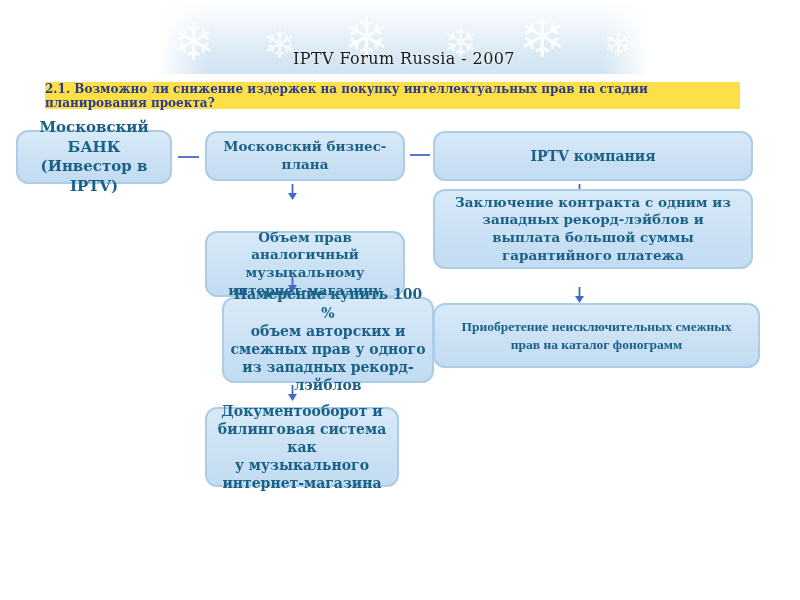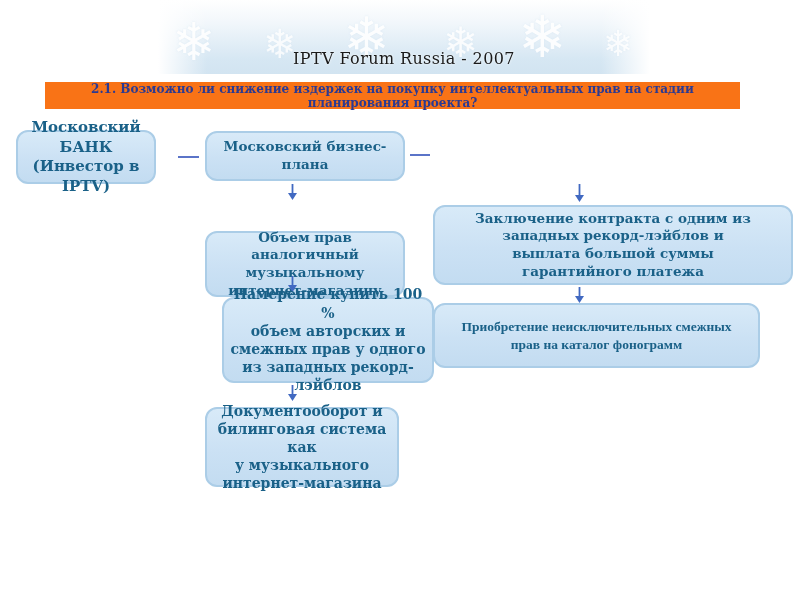--- a/index.html
+++ b/index.html
@@ -30,37 +30,37 @@
     text-shadow:0 0 3px #ffffff;
   }
   .header-subtitle{
     position:absolute;left:0;top:49px;width:100%;text-align:center;
     font-size:16px;font-weight:normal;color:#1a1a1a;letter-spacing:.4px;
     text-shadow:0 0 3px #ffffff;
   }
   
   .question-banner{
     position:absolute;left:45px;top:82px;width:695px;height:27px;
-    background:#f97316;display:flex;align-items:center;justify-content:center;
-    font-size:12px;font-weight:bold;color:#2B3A92;text-align:center;
+    background:#fde047;display:flex;align-items:center;justify-content:center;
+    font-size:12px;font-weight:bold;color:#2B3A92;
   }
   
   .box{
     position:absolute;box-sizing:border-box;
     background:linear-gradient(180deg,#d8eaf8 0%,#cbe1f4 55%,#c3dcf1 100%);
     border:2px solid #abcde7;border-radius:12px;
     display:flex;align-items:center;justify-content:center;
     color:#1A6188;font-weight:bold;text-align:center;
     white-space:pre-line;line-height:1.3;padding:2px 6px;
   }
-  .box-bank          {left:16px; top:130px;width:140px;height:54px;font-size:15px;}
+  .box-bank          {left:16px; top:130px;width:156px;height:54px;font-size:15px;}
   .box-business-plan {left:205px;top:131px;width:200px;height:50px;font-size:13.5px;}
   .box-iptv-company  {left:433px;top:131px;width:320px;height:50px;font-size:14px;}
   .box-rights-volume {left:205px;top:207px;width:200px;height:66px;font-size:13.5px;margin-top:24px;}
-  .box-contract      {left:433px;top:205px;width:360px;height:80px;font-size:13.5px;}
+  .box-contract      {left:433px;top:189px;width:320px;height:80px;font-size:13.5px;}
   .box-intent        {left:198px;top:297px;width:212px;height:86px;font-size:14px;margin-left:24px;}
   .box-acquisition   {left:433px;top:303px;width:327px;height:65px;font-size:13.5px;font-family:Liberation Serif, serif;}
   .box-workflow      {left:205px;top:407px;width:194px;height:80px;font-size:14px;}
   
   .hline{position:absolute;height:2px;background:#5b74c8;}
   .hline-1{left:178px;top:156px;width:21px;}
   .hline-2{left:410px;top:154px;width:20px;}
   .arrow{position:absolute;width:13px;}
   .arrow-1{left:286px;top:184px;}
   .arrow-2{left:573px;top:184px;}
@@ -83,20 +83,21 @@
     <div class="header-subtitle">IPTV Forum Russia - 2007</div>
   </div>
 
   <div class="question-banner">2.1. Возможно ли снижение издержек на покупку интеллектуальных прав на стадии планирования проекта?</div>
 
   <div class="box box-bank">Московский БАНК
 (Инвестор в IPTV)</div>
   <div class="hline hline-1"></div>
   <div class="box box-business-plan">Московский бизнес-плана</div>
   <div class="hline hline-2"></div>
+  <div class="box box-iptv-company">IPTV компания</div>
 
   <svg class="arrow arrow-1" width="13" height="17" viewBox="0 0 13 17">
     <line x1="6.5" y1="0" x2="6.5" y2="10" stroke="#4169C1" stroke-width="1.8"></line>
     <polygon points="2,9 11,9 6.5,16" fill="#4169C1"></polygon>
   </svg>
   <svg class="arrow arrow-2" width="13" height="19" viewBox="0 0 13 19">
     <line x1="6.5" y1="0" x2="6.5" y2="12" stroke="#4169C1" stroke-width="1.8"></line>
     <polygon points="2,11 11,11 6.5,18" fill="#4169C1"></polygon>
   </svg>
 

